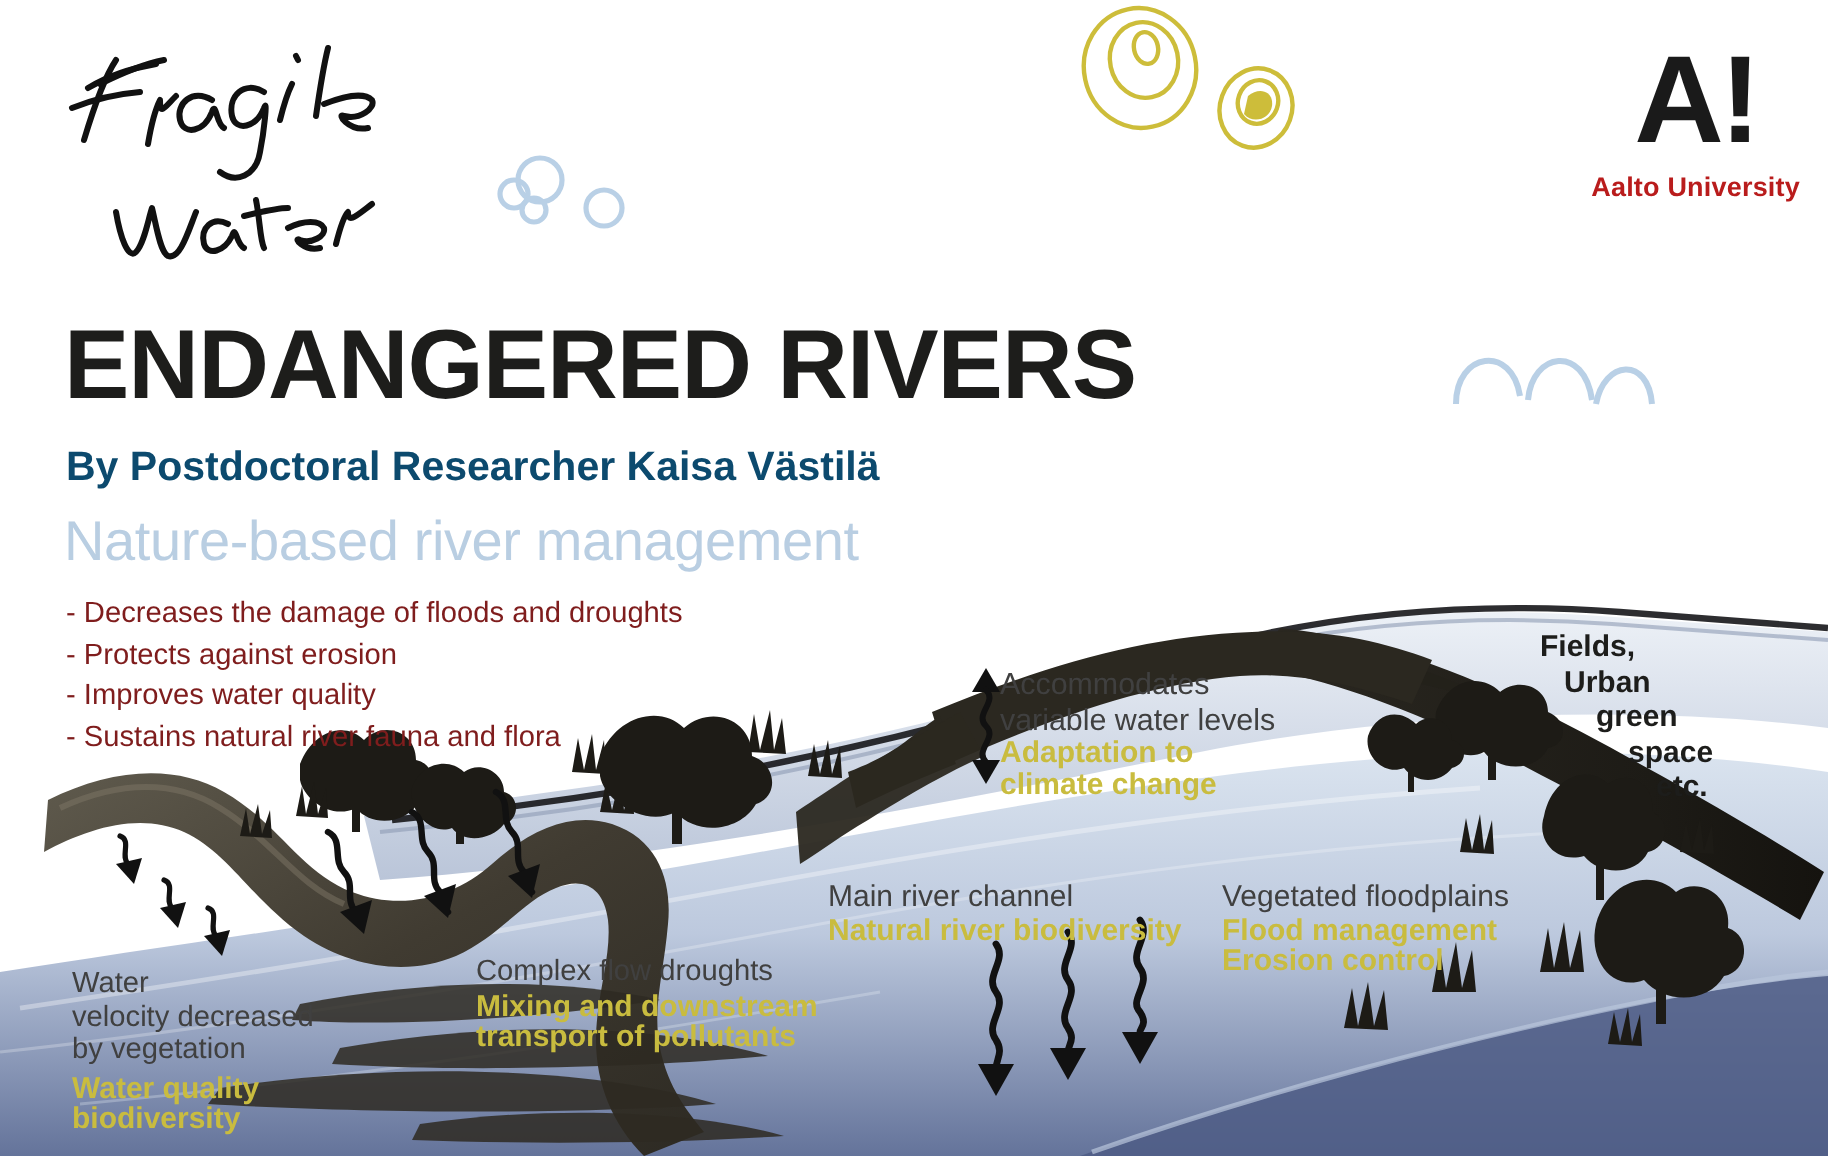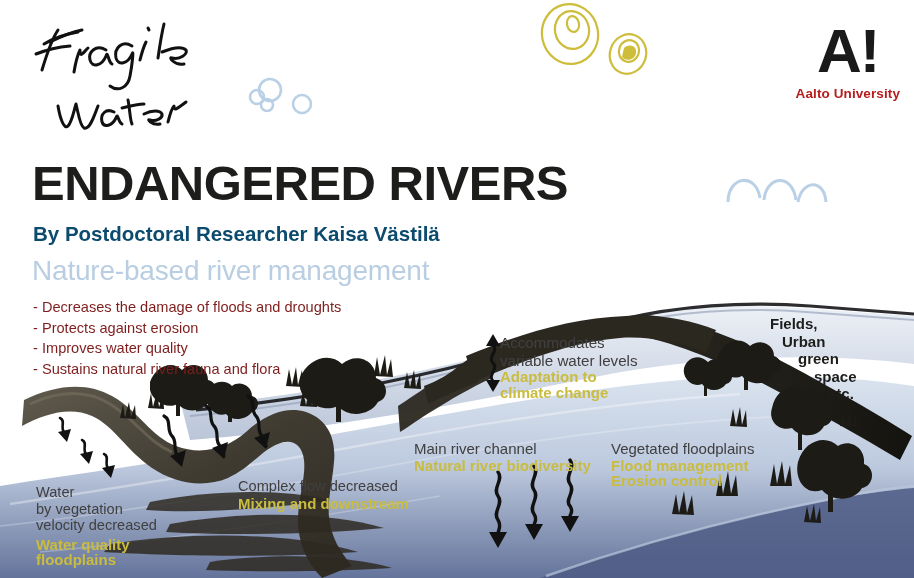--- a/index.html
+++ b/index.html
@@ -341,30 +341,31 @@
     <div class="sub">Natural river biodiversity</div>
   </div>
 
   <div id="lbl-veg" class="lbl">
     <div class="hd">Vegetated floodplains</div>
     <div class="sub">Flood management</div>
     <div class="sub">Erosion control</div>
   </div>
 
   <div id="lbl-complex" class="lbl">
-    <div class="hd">Complex flow decreased</div>
+    <div class="hd">Complex flow droughts</div>
     <div class="sub">Mixing and downstream</div>
+    <div class="sub">transport of pollutants</div>
   </div>
 
   <div id="lbl-flow" class="lbl">
     <div class="hd">Water</div>
+    <div class="hd">velocity decreased</div>
     <div class="hd">by vegetation</div>
-    <div class="hd">velocity decreased</div>
     <div class="sub" style="margin-top:3px;">Water quality</div>
-    <div class="sub">floodplains</div>
+    <div class="sub">biodiversity</div>
   </div>
 
   <div id="lbl-fields" class="lbl">
     <div class="i1">Fields,</div>
     <div class="i2">Urban</div>
     <div class="i3">green</div>
     <div class="i4">space</div>
     <div class="i5">etc.</div>
   </div>
 

